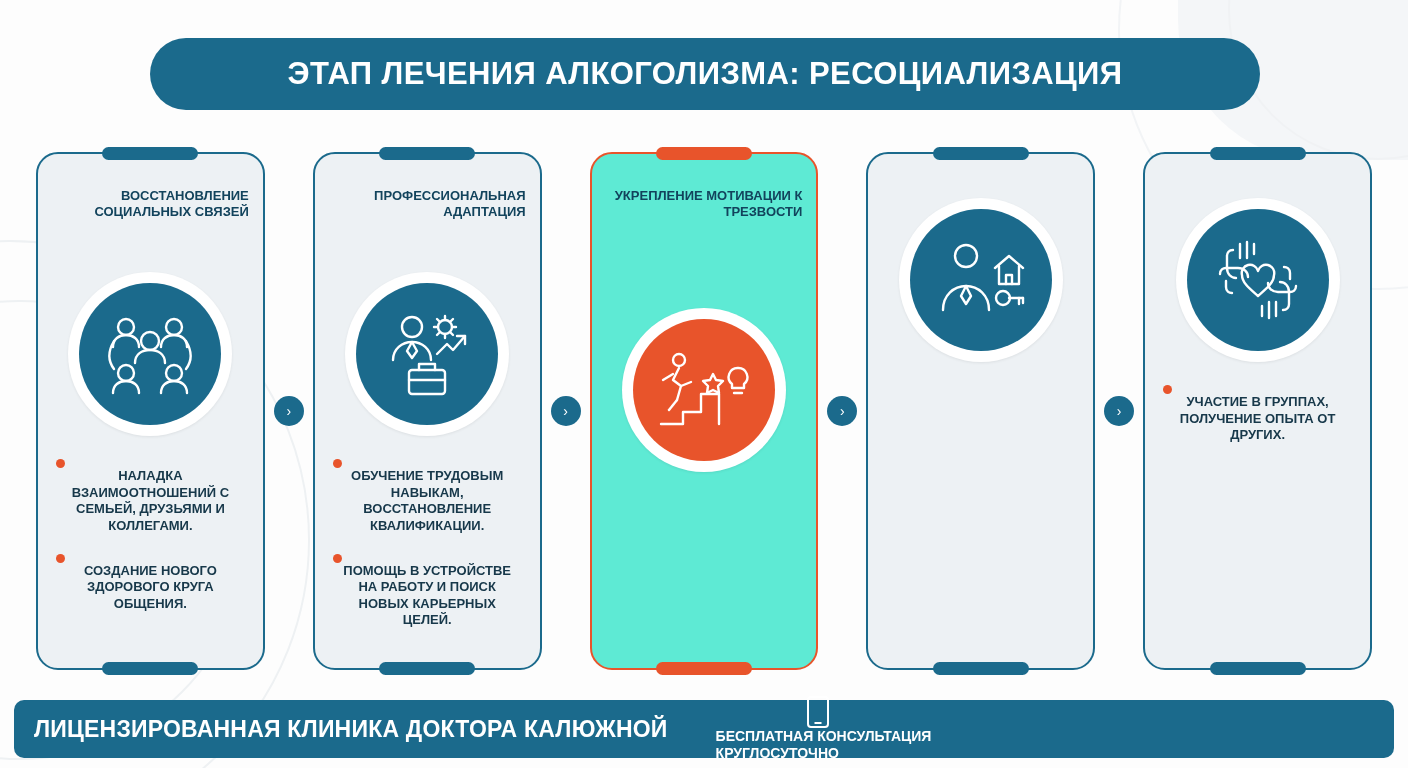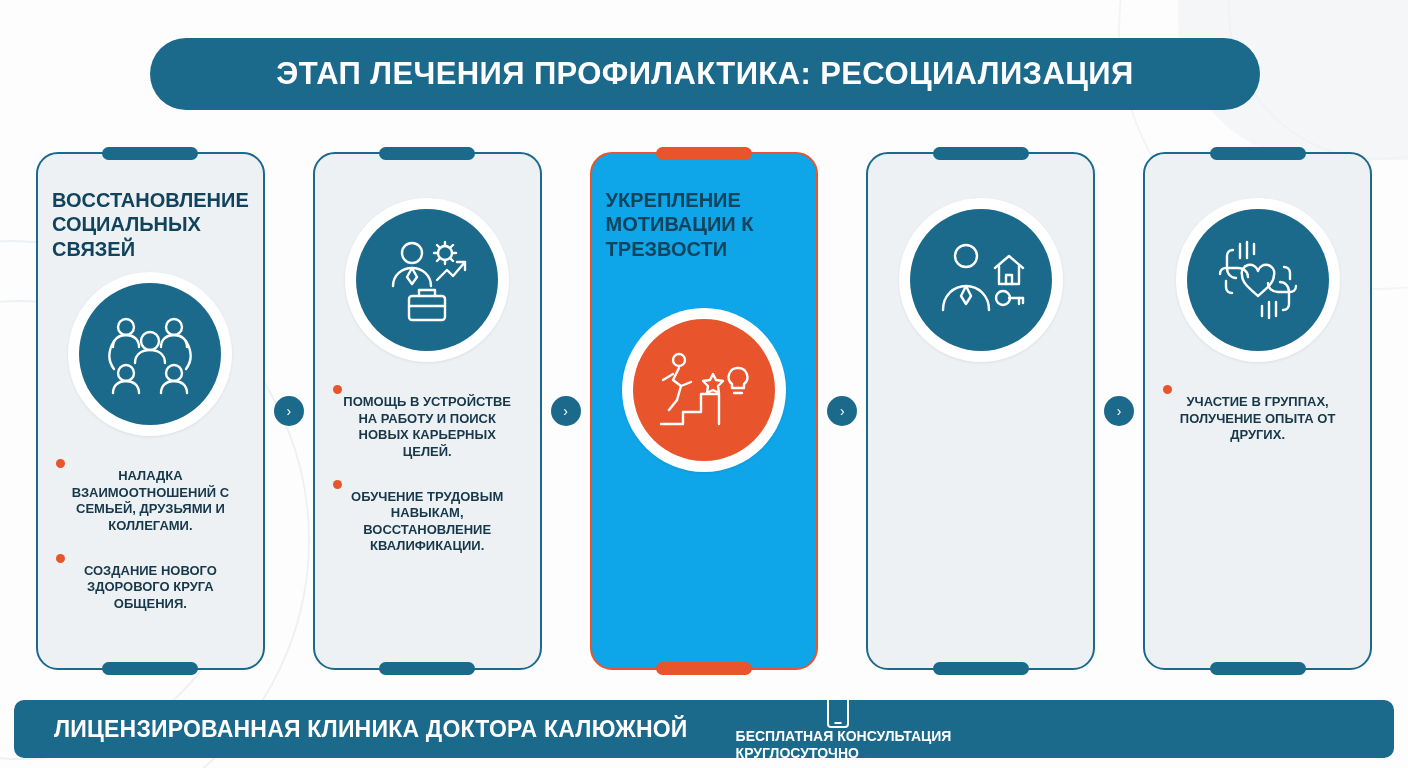--- a/index.html
+++ b/index.html
@@ -63,41 +63,41 @@
     height: 518px;
     background: #edf1f4;
     border: 2px solid #1b6a8c;
     border-radius: 22px;
     padding: 34px 14px 16px;
     display: flex;
     flex-direction: column;
     align-items: center;
   }
   .card.accent {
-    background: #0ea5e9;
+    background: #5eead4;
     border-color: #e8542b;
     gap: 36px;
   }
   .card-tab {
     position: absolute;
     top: -7px; left: 50%;
     transform: translateX(-50%);
     width: 96px; height: 13px;
     background: #1b6a8c;
     border-radius: 7px;
   }
   .card-tab.bottom { top: auto; bottom: -7px; }
   .card.accent .card-tab { background: #e8542b; }
 
   .card h2 {
-    font-size: 20px;
+    font-size: 13px;
     line-height: 1.22;
     font-weight: bold;
     color: #12435c;
-    text-align: left;
+    text-align: right;
     text-transform: uppercase;
     min-height: 74px;
   }
   .card.accent h2 { color: #12435c; }
 
   .circle-wrap {
     margin-top: 10px;
     width: 164px; height: 164px;
     border-radius: 50%;
     background: #ffffff;
@@ -163,21 +163,21 @@
 
   
   .footer {
     position: absolute;
     left: 14px; bottom: 10px;
     width: 1380px; height: 58px;
     background: #1b6a8c;
     border-radius: 10px;
     display: flex;
     align-items: center;
-    padding: 0 40px;
+    padding: 0 20px;
   }
   .footer .brand {
     color: #ffffff;
     font-size: 23px;
     font-weight: bold;
     letter-spacing: 0.2px;
     text-transform: uppercase;
     white-space: nowrap;
   }
   .footer .contact {
@@ -215,21 +215,21 @@
 
 <div class="page">
 
   <div class="bg-band"></div>
   <div class="bg-arc a1"></div>
   <div class="bg-arc a2"></div>
   <div class="bg-arc a3"></div>
   <div class="bg-arc a4"></div>
 
   <div class="title-bar">
-    <h1>ЭТАП ЛЕЧЕНИЯ ПРОФИЛАКТИКА: РЕСОЦИАЛИЗАЦИЯ</h1>
+    <h1>ЭТАП ЛЕЧЕНИЯ АЛКОГОЛИЗМА: РЕСОЦИАЛИЗАЦИЯ</h1>
   </div>
 
   <div class="cards">
 
     <div class="card">
       <div class="card-tab"></div>
       <h2>ВОССТАНОВЛЕНИЕ СОЦИАЛЬНЫХ СВЯЗЕЙ</h2>
       <div class="circle-wrap">
         <div class="circle">
           <span>
@@ -262,20 +262,21 @@
       </div>
       <div class="card-tab bottom"></div>
     </div>
 
     <div class="arrow">
       <span class="chip">›</span>
     </div>
 
     <div class="card">
       <div class="card-tab"></div>
+      <h2>ПРОФЕССИОНАЛЬНАЯ АДАПТАЦИЯ</h2>
       <div class="circle-wrap">
         <div class="circle">
           <span>
             <svg width="96" height="88" viewBox="0 0 96 88" fill="none" stroke="#ffffff" stroke-width="2.4" stroke-linecap="round" stroke-linejoin="round">
               <circle cx="33" cy="17" r="10"></circle>
               <path d="M14 50c0-11 9-18 19-18s19 7 19 18"></path>
               <path d="M33 32l-5 9 5 7 5-7-5-9z"></path>
               <circle cx="66" cy="17" r="7"></circle>
               <path d="M66 10v-4M66 28v-4M59 17h-4M77 17h-4M61 12l-3-3M74 25l-3-3M61 22l-3 3M74 9l-3 3"></path>
               <path d="M58 44l10-10 6 6 12-14"></path>
@@ -283,25 +284,25 @@
               <rect x="30" y="60" width="36" height="24" rx="3"></rect>
               <path d="M40 60v-6h16v6"></path>
               <path d="M30 70h36"></path>
             </svg>
           </span>
         </div>
       </div>
       <div class="bullets">
         <div class="bullet">
           <span class="dot"></span>
-          <p>ПОМОЩЬ В УСТРОЙСТВЕ НА РАБОТУ И ПОИСК НОВЫХ КАРЬЕРНЫХ ЦЕЛЕЙ.</p>
+          <p>ОБУЧЕНИЕ ТРУДОВЫМ НАВЫКАМ, ВОССТАНОВЛЕНИЕ КВАЛИФИКАЦИИ.</p>
         </div>
         <div class="bullet">
           <span class="dot"></span>
-          <p>ОБУЧЕНИЕ ТРУДОВЫМ НАВЫКАМ, ВОССТАНОВЛЕНИЕ КВАЛИФИКАЦИИ.</p>
+          <p>ПОМОЩЬ В УСТРОЙСТВЕ НА РАБОТУ И ПОИСК НОВЫХ КАРЬЕРНЫХ ЦЕЛЕЙ.</p>
         </div>
       </div>
       <div class="card-tab bottom"></div>
     </div>
 
     <div class="arrow">
       <span class="chip">›</span>
     </div>
 
     <div class="card accent">

